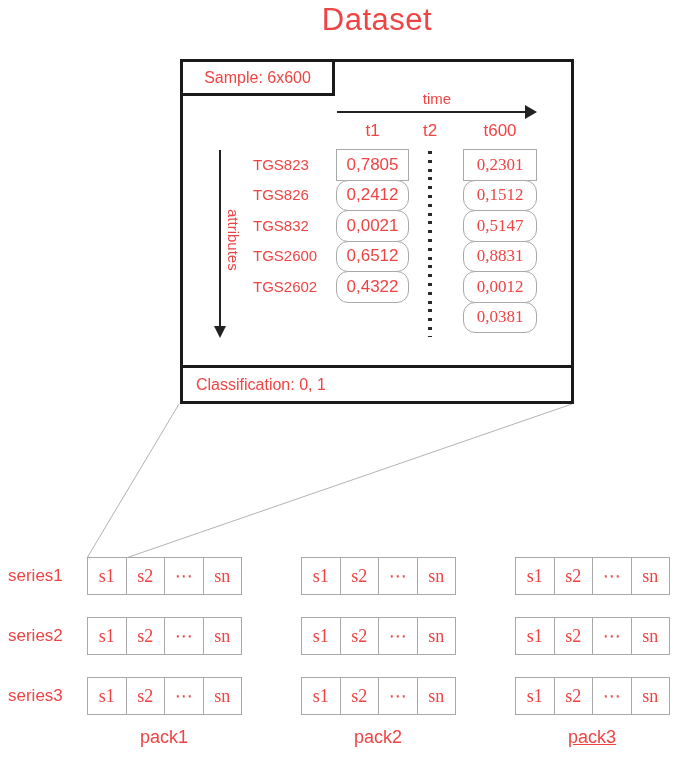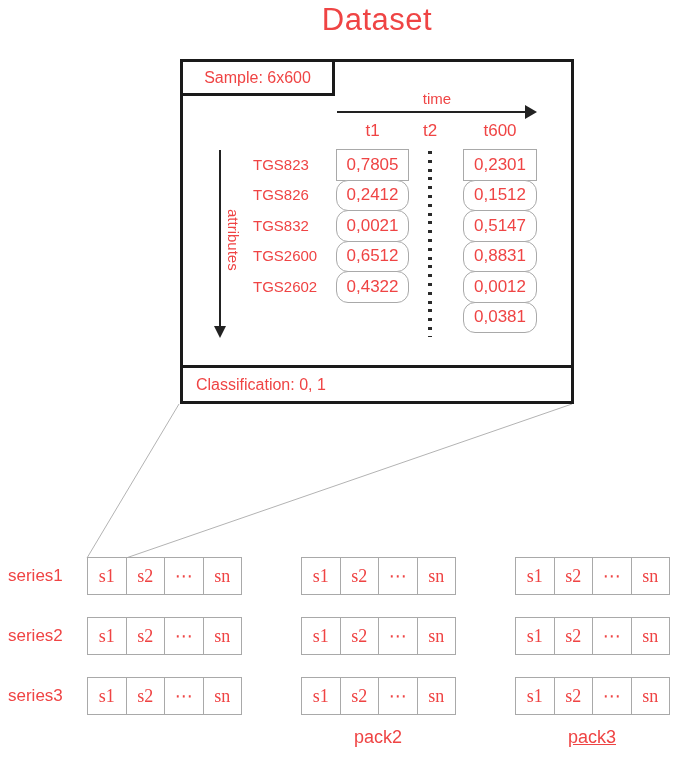--- a/index.html
+++ b/index.html
@@ -43,21 +43,21 @@
     border-top:12px solid #222;border-left:6px solid transparent;border-right:6px solid transparent;
   }
   .attr-label{
     left:224px;top:150px;width:18px;height:180px;z-index:2;
     writing-mode:vertical-rl;text-align:center;font-size:15px;
   }
   .row-labels{left:253px;top:149px;width:78px;z-index:2;display:flex;flex-direction:column;}
   .row-label{height:30.5px;display:flex;align-items:center;font-size:15px;}
   .cell-col{top:149px;z-index:2;display:flex;flex-direction:column;}
   .col-t1{left:336px;width:73px;}
-  .col-t600{left:463px;width:74px;}
+  .col-t600{left:463px;width:74px;font-family:Liberation Serif, serif;}
   .vcell{
     box-sizing:border-box;height:31.5px;border:1px solid #a9a9a9;background:#ffffff;
     display:flex;align-items:center;justify-content:center;font-size:17px;
   }
   .vcell + .vcell{margin-top:-1px;border-radius:12px;}
   .dots-col{
     left:428px;top:151px;width:3.5px;height:186px;z-index:2;
     background-image:repeating-linear-gradient(to bottom,#2a2a2a 0 3px,transparent 3px 8.8px);
   }
   .series-label{left:8px;width:74px;height:38px;display:flex;align-items:center;font-size:17px;z-index:2;}
@@ -191,16 +191,17 @@
       <div class="scell">sn</div>
     </div>
     <div class="pack-row" style="top:120px;">
       <div class="scell">s1</div>
       <div class="scell">s2</div>
       <div class="scell">⋯</div>
       <div class="scell">sn</div>
     </div>
   </div>
 
+  <div class="abs pack-label" style="left:87px;">pack1</div>
   <div class="abs pack-label" style="left:301px;">pack2</div>
   <div class="abs pack-label" style="left:515px;text-decoration:underline;">pack3</div>
 
 </div>
 
 </body></html>

